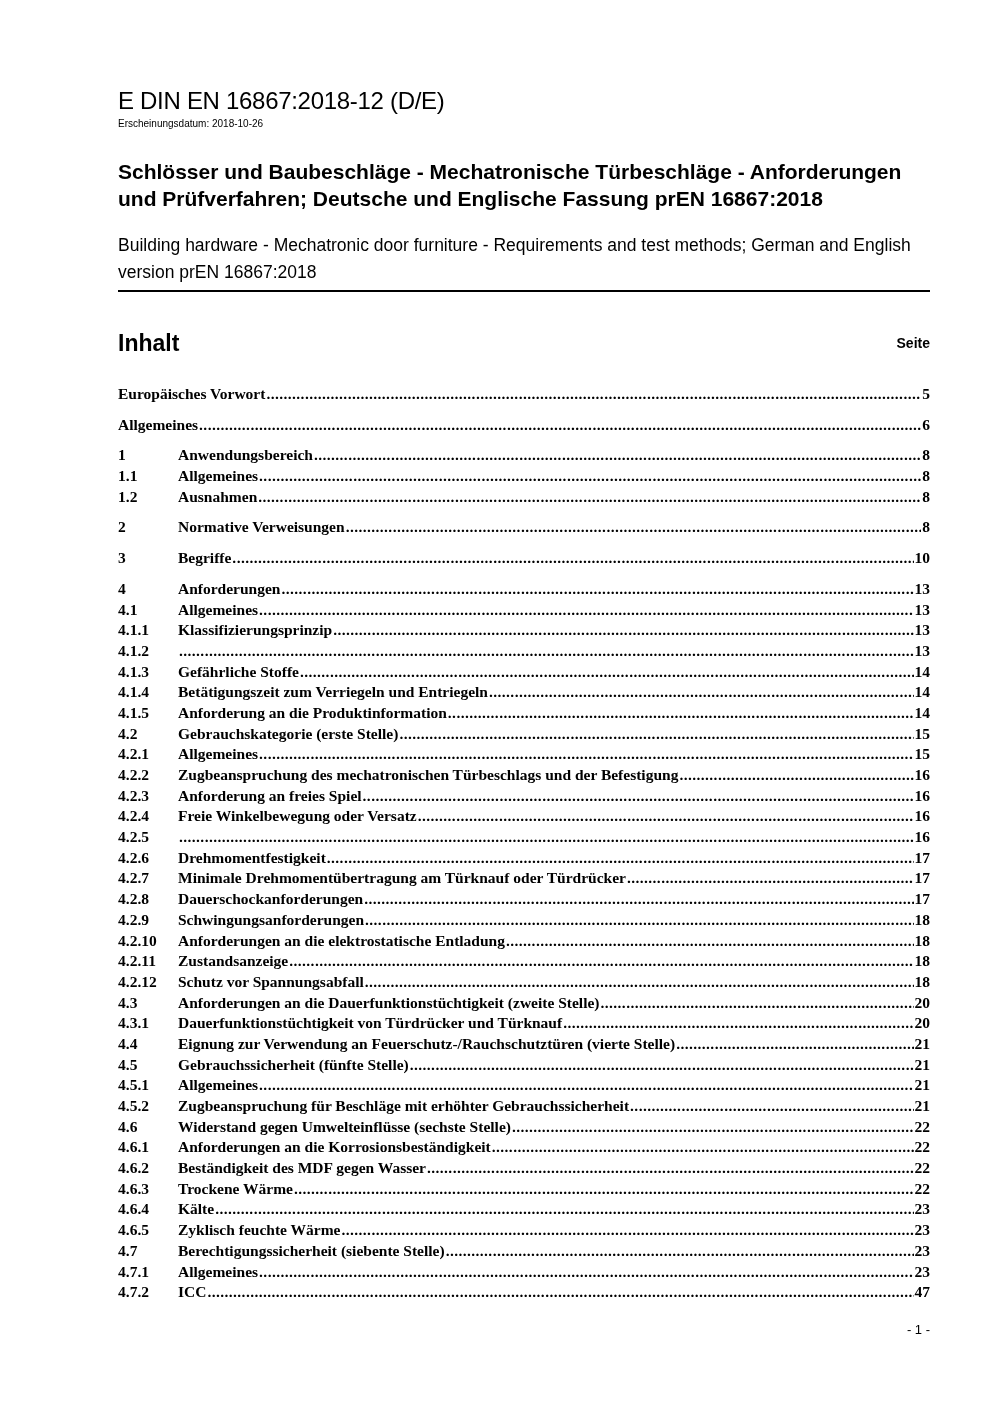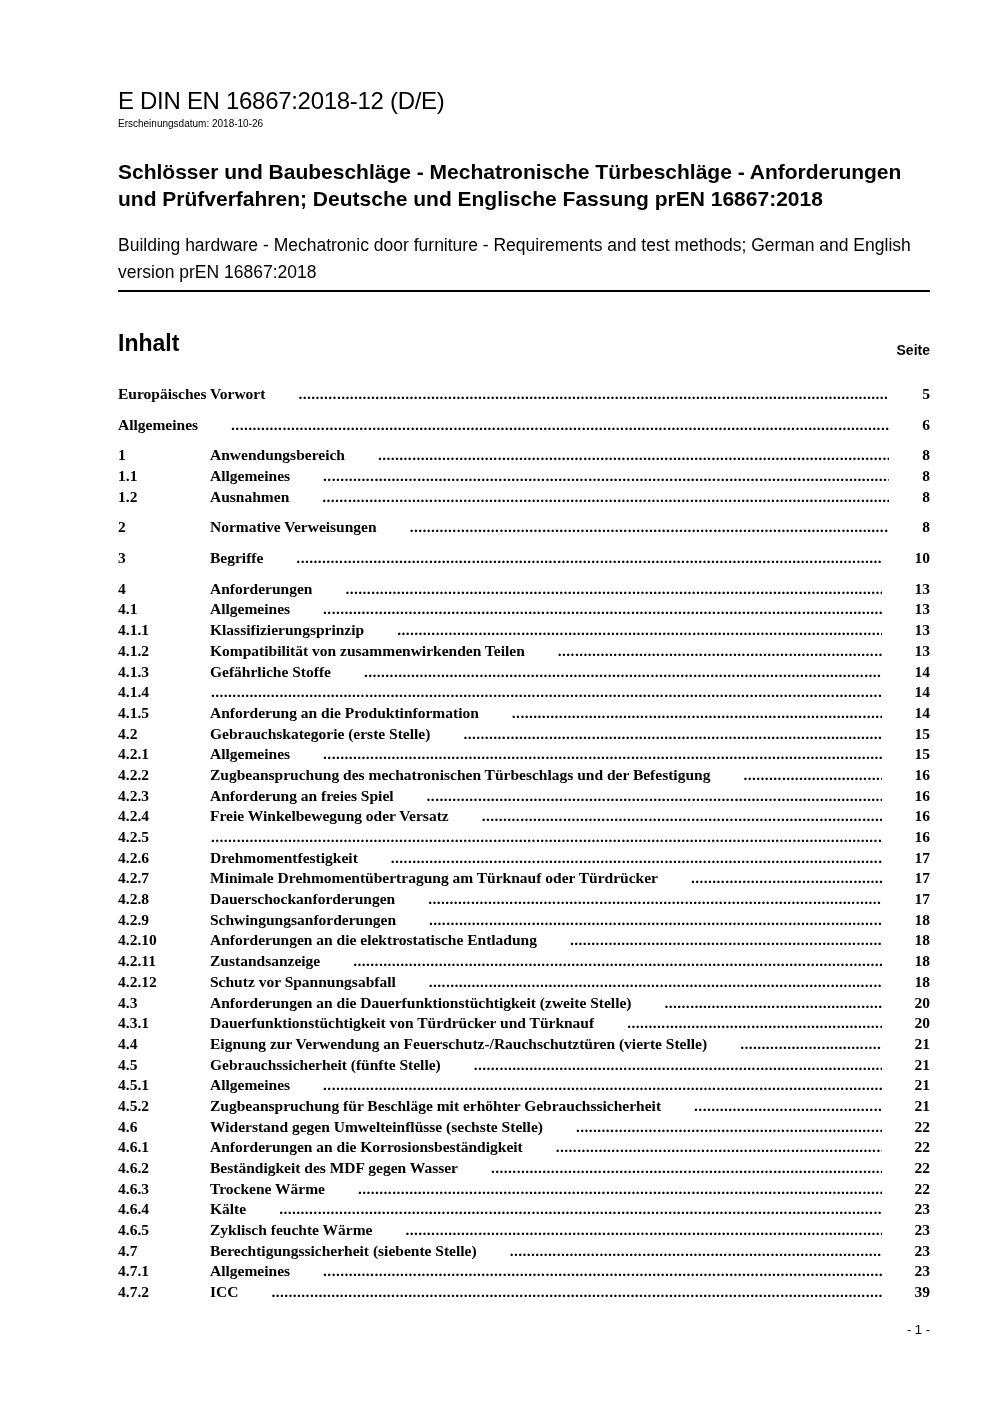--- a/index.html
+++ b/index.html
@@ -46,45 +46,44 @@
   .rule {
     margin-top: 4px;
     border: none;
     border-top: 2px solid #000000;
     height: 0;
   }
   .toc-head {
     margin-top: 36px;
     display: flex;
     justify-content: space-between;
-    align-items: flex-end;
+    align-items: center;
   }
   .toc-heading {
     margin: 0;
     font-size: 23px;
     line-height: 30px;
     font-weight: bold;
   }
   .seite-label {
     font-size: 14px;
     font-weight: bold;
   }
   .toc {
     margin-top: 26px;
     font-family: "Liberation Serif", serif;
     font-weight: bold;
     font-size: 15.5px;
   }
   .toc-row {
     display: flex;
-    align-items: flex-end;
+    align-items: center;
     line-height: 20.7px;
     height: 20.7px;
     overflow: hidden;
-    gap: 32px;
   }
   .toc-row.gap { margin-top: 10px; }
   .toc-num {
     flex: 0 0 60px;
     white-space: nowrap;
   }
   .toc-title {
     white-space: nowrap;
     flex: 0 0 auto;
   }
@@ -183,32 +182,32 @@
         <span class="toc-page">13</span>
       </div>
       <div class="toc-row">
         <span class="toc-num">4.1.1</span>
         <span class="toc-title">Klassifizierungsprinzip</span>
         <span class="toc-dots"></span>
         <span class="toc-page">13</span>
       </div>
       <div class="toc-row">
         <span class="toc-num">4.1.2</span>
-        <span class="toc-title">Kompatibilität von zusammenwirkenden Teilen</span>
         <span class="toc-dots"></span>
         <span class="toc-page">13</span>
       </div>
       <div class="toc-row">
         <span class="toc-num">4.1.3</span>
         <span class="toc-title">Gefährliche Stoffe</span>
         <span class="toc-dots"></span>
         <span class="toc-page">14</span>
       </div>
       <div class="toc-row">
         <span class="toc-num">4.1.4</span>
+        <span class="toc-title">Betätigungszeit zum Verriegeln und Entriegeln</span>
         <span class="toc-dots"></span>
         <span class="toc-page">14</span>
       </div>
       <div class="toc-row">
         <span class="toc-num">4.1.5</span>
         <span class="toc-title">Anforderung an die Produktinformation</span>
         <span class="toc-dots"></span>
         <span class="toc-page">14</span>
       </div>
       <div class="toc-row">
@@ -369,19 +368,19 @@
       <div class="toc-row">
         <span class="toc-num">4.7.1</span>
         <span class="toc-title">Allgemeines</span>
         <span class="toc-dots"></span>
         <span class="toc-page">23</span>
       </div>
       <div class="toc-row">
         <span class="toc-num">4.7.2</span>
         <span class="toc-title">ICC</span>
         <span class="toc-dots"></span>
-        <span class="toc-page">39</span>
+        <span class="toc-page">47</span>
       </div>
     </div>
 
   <div class="page-footer">- 1 -</div>
 
 </div>
 
 </body></html>

